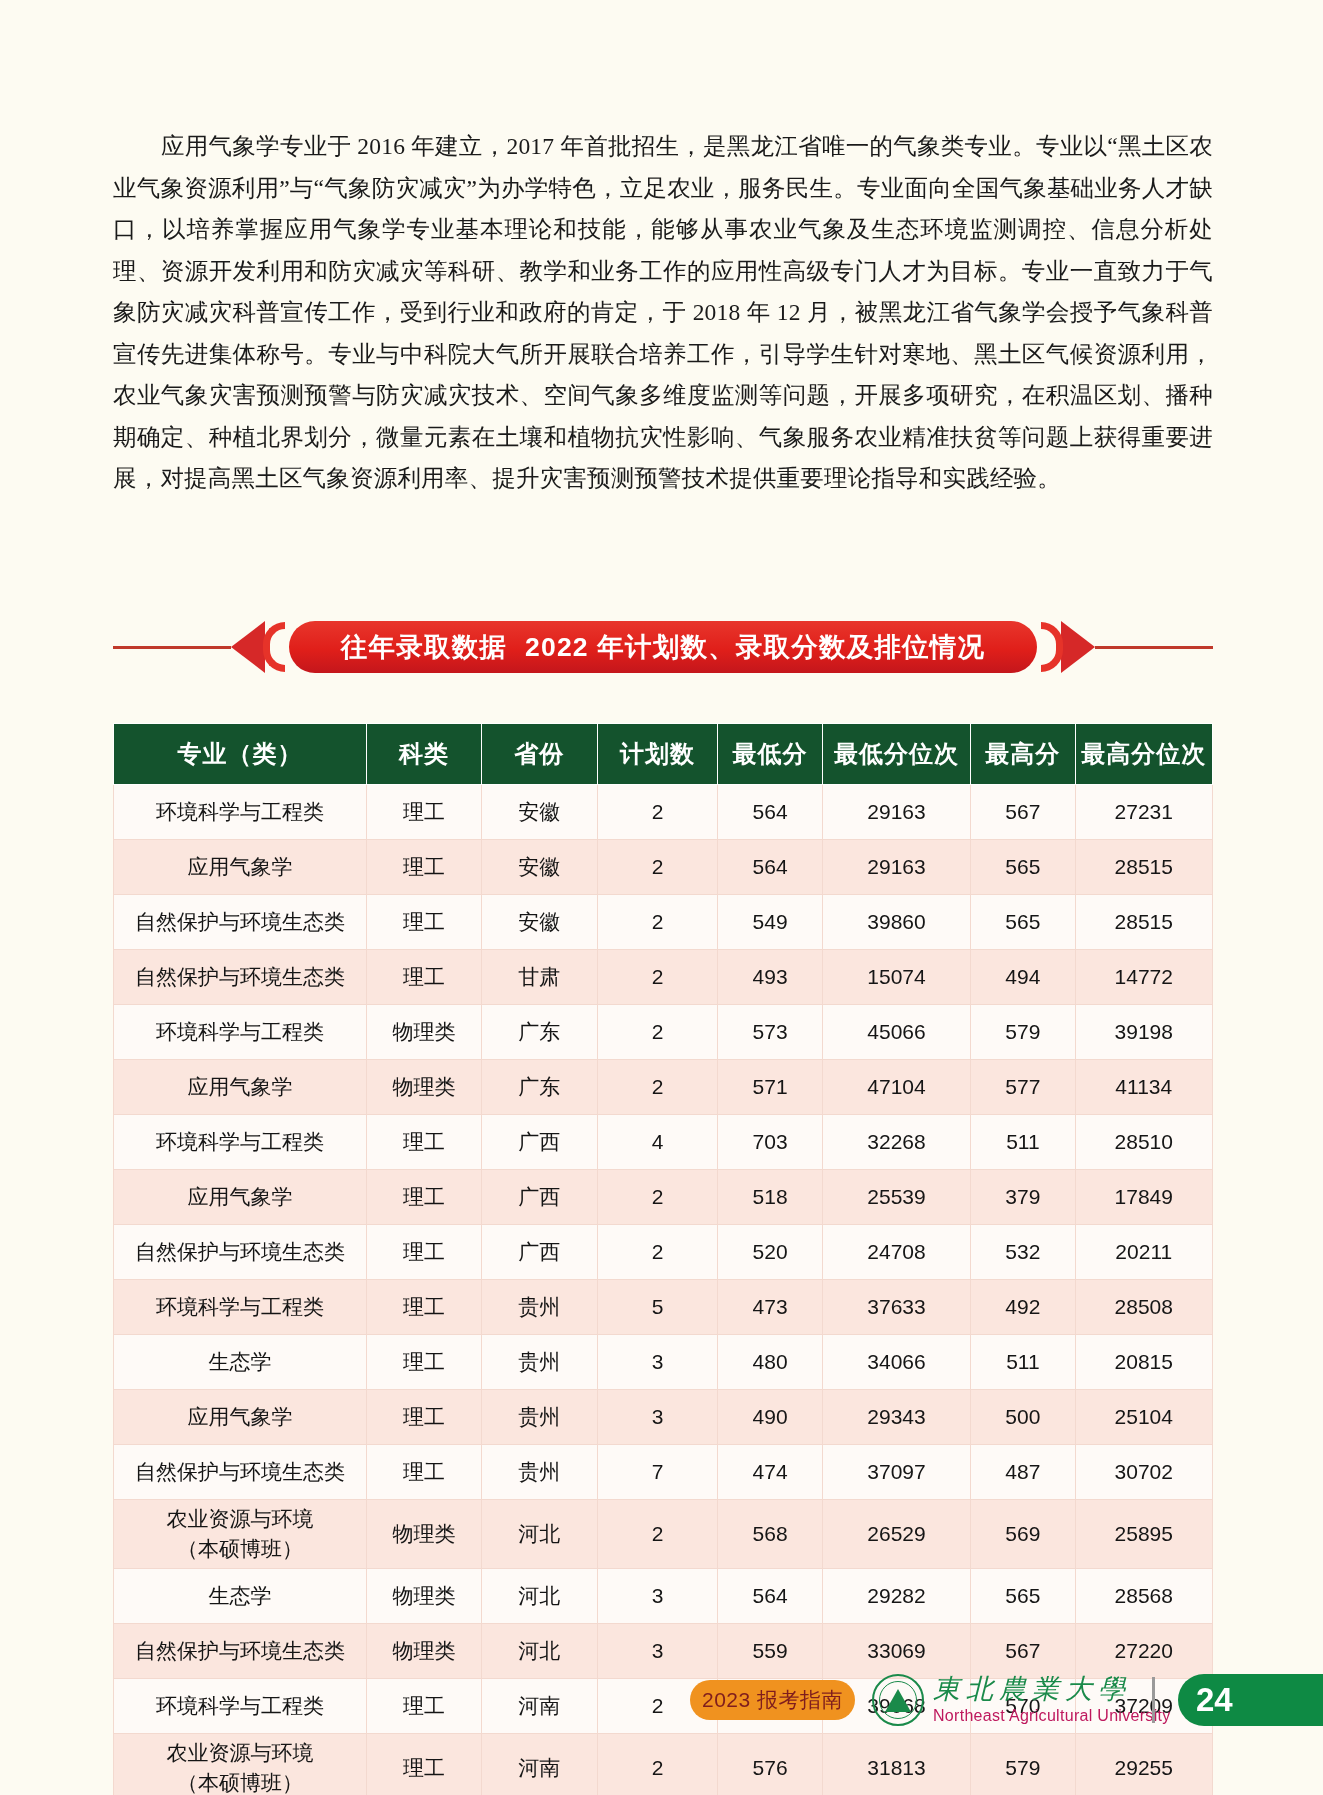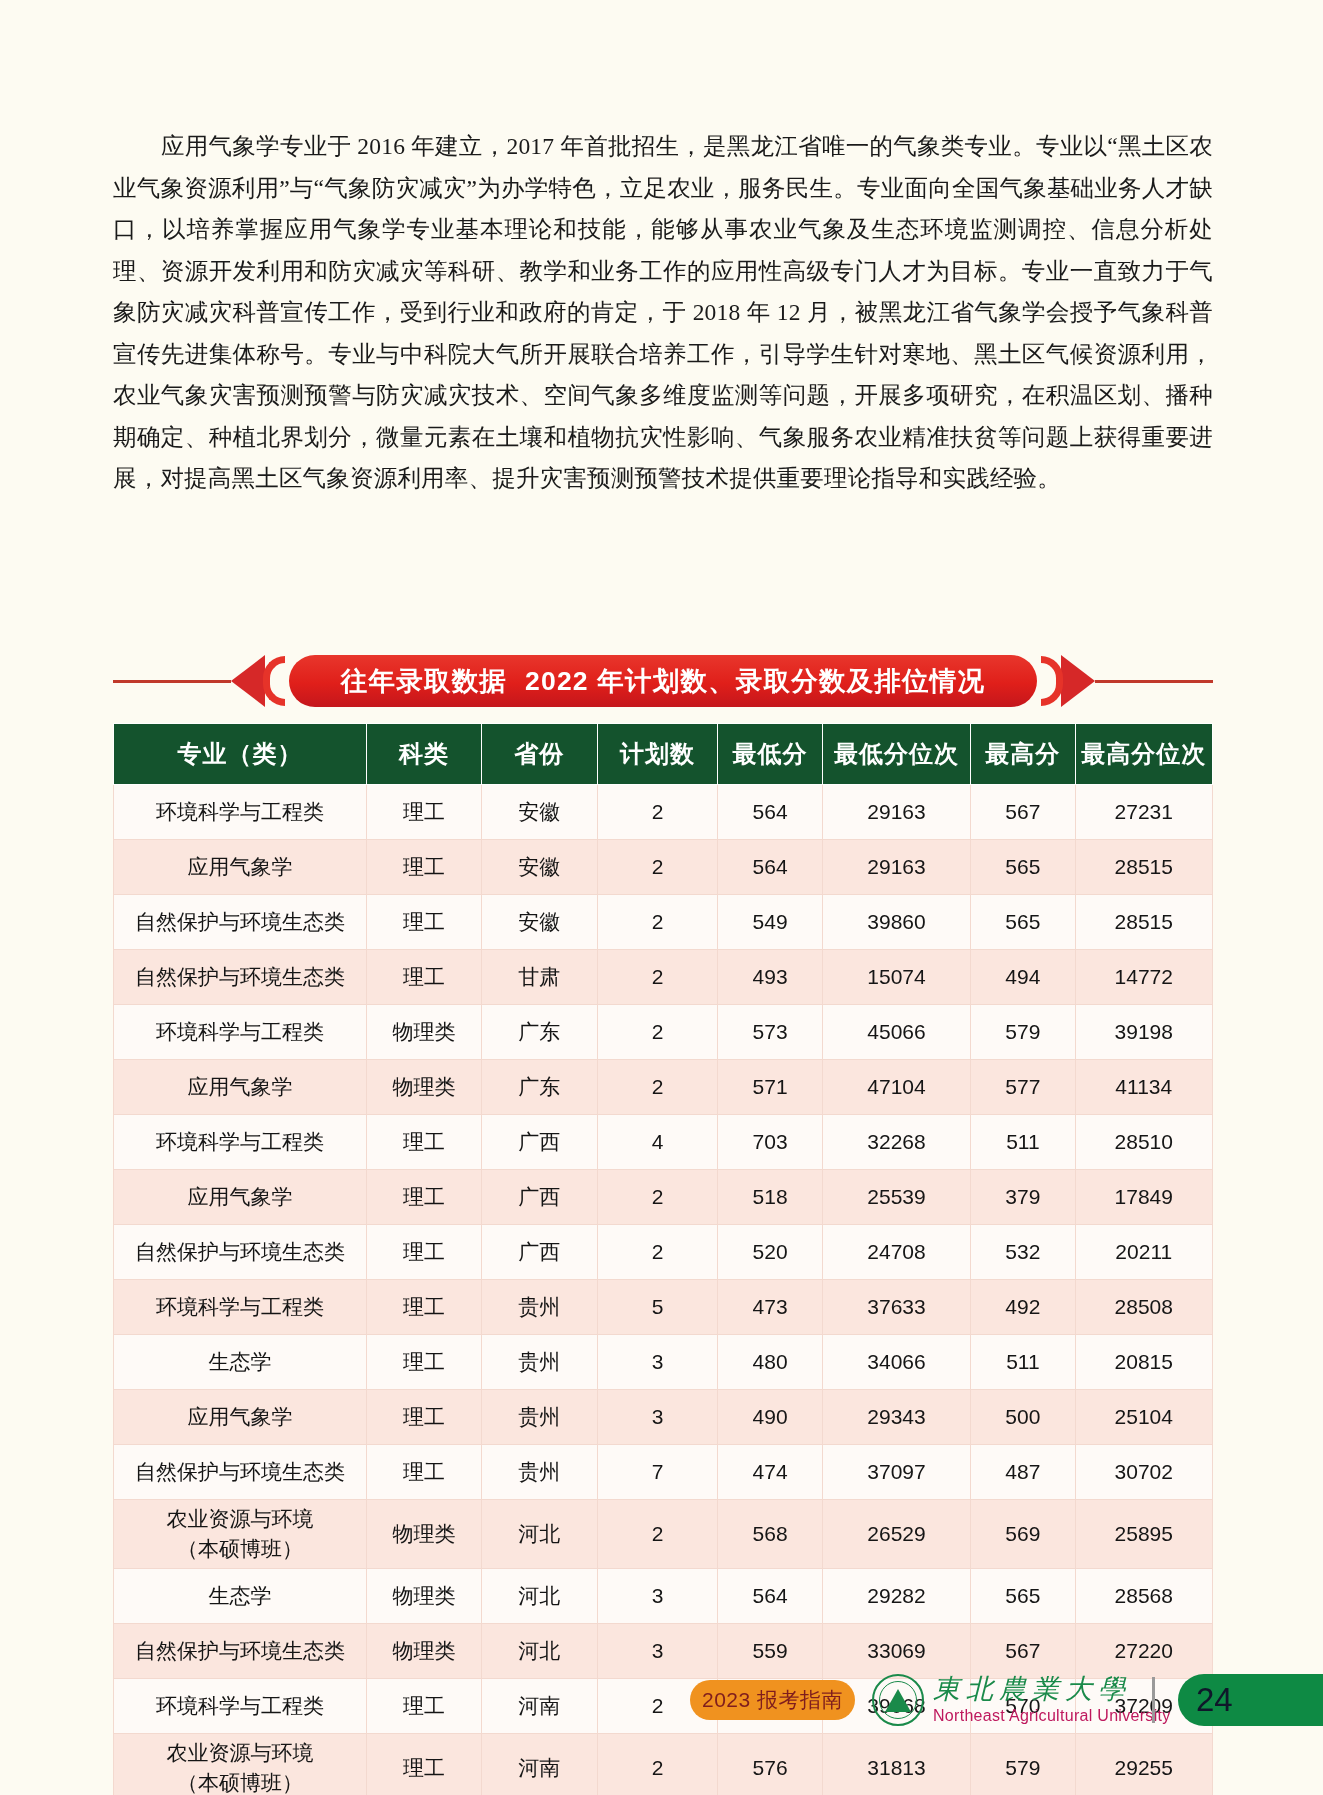--- a/index.html
+++ b/index.html
@@ -36,21 +36,21 @@
     margin: 0 0 0 0;
   }
   .para.indent {
     text-indent: 48px;
   }
 
   
   .banner-wrap {
     position: absolute;
     left: 113px;
-    top: 655px;
+    top: 621px;
     width: 1100px;
     height: 52px;
   }
   .banner-rule {
     position: absolute;
     top: 25px;
     height: 2.5px;
     background: #c0392b;
     width: 118px;
   }
@@ -245,24 +245,24 @@
     background: #9a9a9a;
   }
   .page-num {
     position: absolute;
     left: 1178px;
     top: 2px;
     width: 145px;
     height: 52px;
     background: #0e8a44;
     border-radius: 26px 0 0 26px;
-    color: #0f172a;
+    color: #ffffff;
     font-family: "Liberation Sans", "DejaVu Sans", sans-serif;
     font-size: 33px;
-    font-weight: normal;
+    font-weight: bold;
     display: flex;
     align-items: center;
     padding-left: 18px;
     box-sizing: border-box;
   }
 </style>
 </head>
 <body>
 
 <div class="page">

